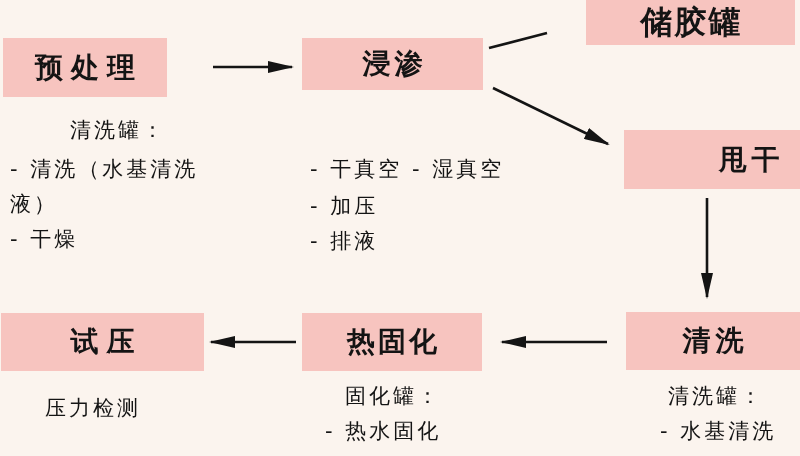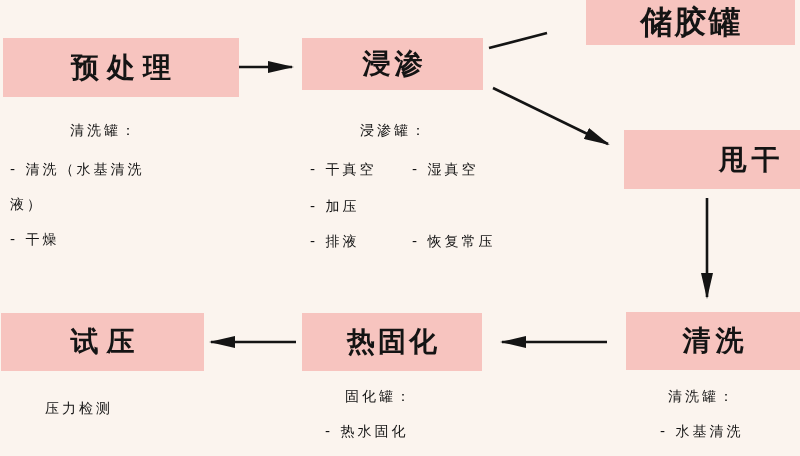--- a/index.html
+++ b/index.html
@@ -17,30 +17,30 @@
     background: #f7c4bf;
     display: flex;
     align-items: center;
     justify-content: center;
     font-weight: bold;
     font-size: 28px;
     letter-spacing: 8px;
     text-indent: 8px;
     white-space: nowrap;
   }
-  .box-pretreatment  { left: 3px;   top: 38px;  width: 236px; height: 59px; }
+  .box-pretreatment  { left: 3px;   top: 38px;  width: 164px; height: 59px; }
   .box-impregnation  { left: 302px; top: 38px;  width: 181px; height: 52px; letter-spacing: 4px; text-indent: 4px; }
   .box-glue-tank     { left: 586px; top: 0;     width: 209px; height: 45px; font-size: 32px; letter-spacing: 2px; text-indent: 2px; }
   .box-spin-dry      { left: 624px; top: 130px; width: 154px; height: 59px; letter-spacing: 5px; text-indent: 5px; padding-left: 48px; }
   .box-cleaning      { left: 626px; top: 312px; width: 174px; height: 58px; letter-spacing: 5px; text-indent: 5px; }
   .box-heat-cure     { left: 302px; top: 313px; width: 180px; height: 58px; letter-spacing: 3px; text-indent: 3px; }
   .box-pressure-test { left: 1px;   top: 313px; width: 203px; height: 58px; }
   .note {
     position: absolute;
-    font-size: 14px;
+    font-size: 21px;
     line-height: 26px;
     letter-spacing: 3px;
     white-space: nowrap;
   }
   .arrows {
     position: absolute;
     left: 0; top: 0;
     width: 800px; height: 456px;
     pointer-events: none;
   }
@@ -84,26 +84,24 @@
   </div>
   <div class="box box-pressure-test">
     <span>试压</span>
   </div>
 
   <div class="note" style="left:70px; top:117px;">清洗罐：</div>
   <div class="note" style="left:10px; top:156px;">- 清洗（水基清洗</div>
   <div class="note" style="left:10px; top:191px;">液）</div>
   <div class="note" style="left:10px; top:226px;">- 干燥</div>
 
-  <div class="note" style="left:360px; top:117px;">浸渗罐：</div>
   <div class="note" style="left:310px; top:156px;">- 干真空</div>
   <div class="note" style="left:310px; top:193px;">- 加压</div>
   <div class="note" style="left:310px; top:228px;">- 排液</div>
   <div class="note" style="left:412px; top:156px;">- 湿真空</div>
-  <div class="note" style="left:412px; top:228px;">- 恢复常压</div>
 
   <div class="note" style="left:45px; top:395px;">压力检测</div>
 
   <div class="note" style="left:345px; top:383px;">固化罐：</div>
   <div class="note" style="left:325px; top:418px;">- 热水固化</div>
 
   <div class="note" style="left:668px; top:383px;">清洗罐：</div>
   <div class="note" style="left:660px; top:418px;">- 水基清洗</div>
 
 </div>

